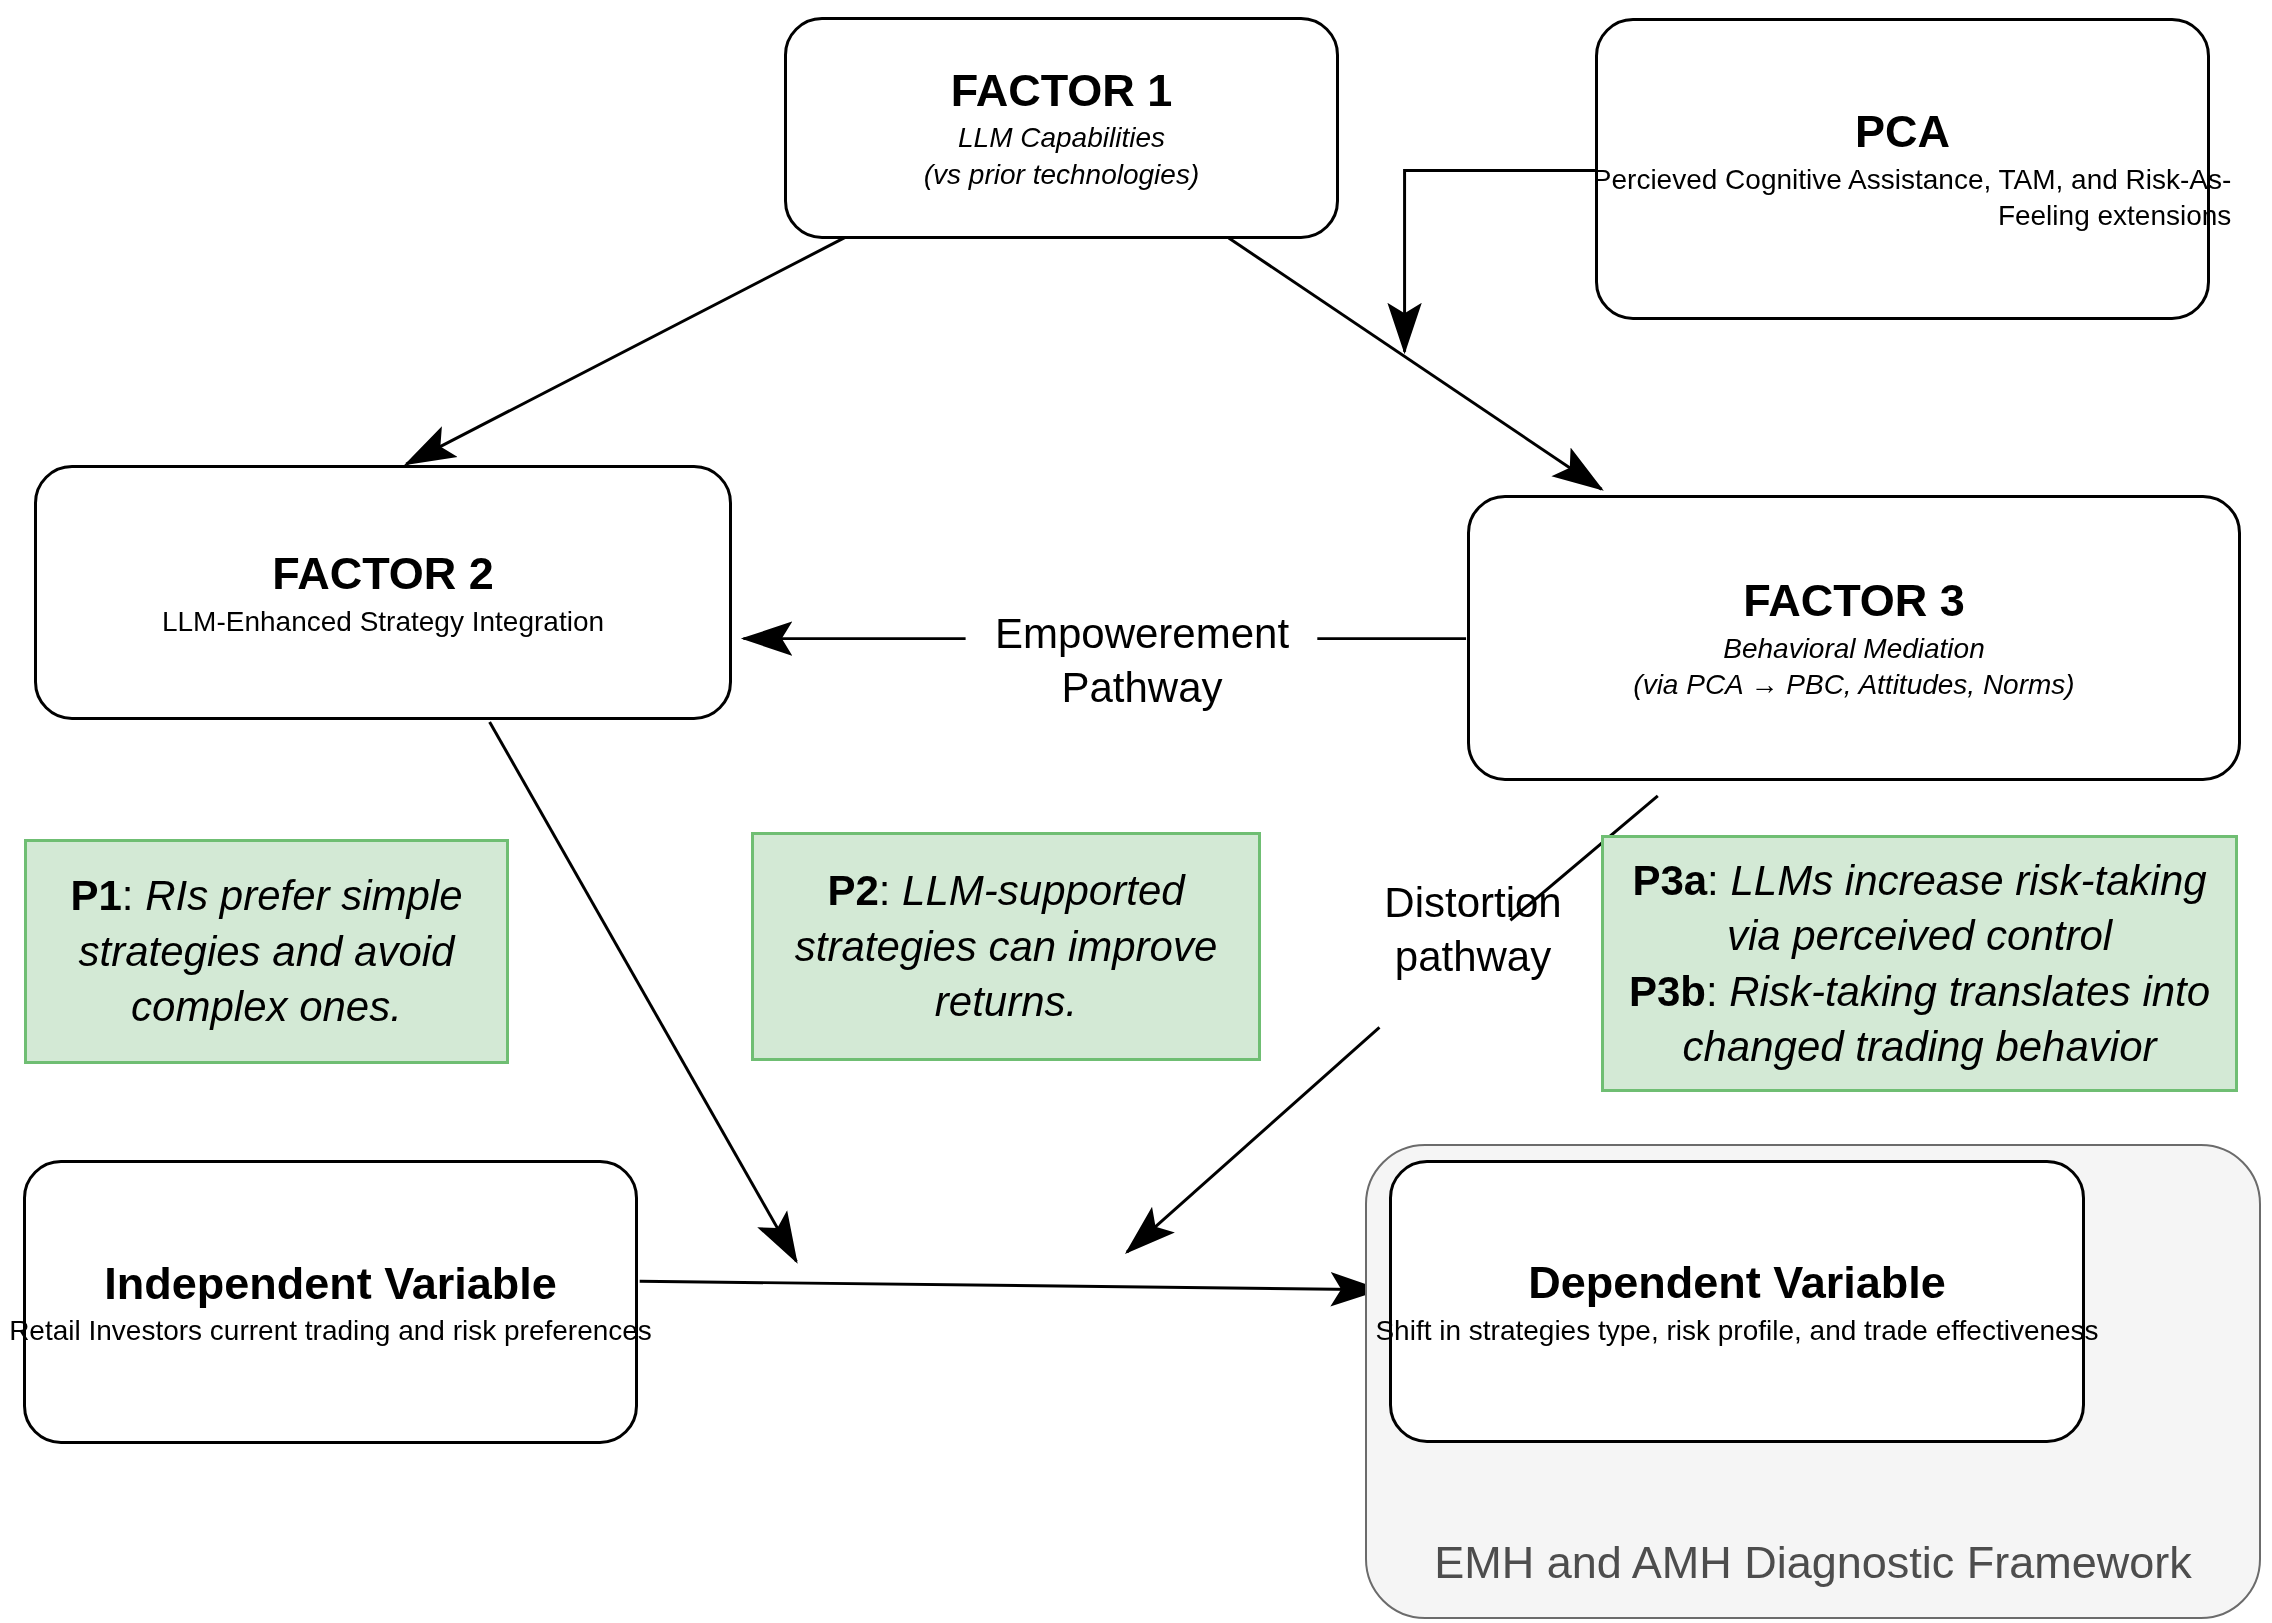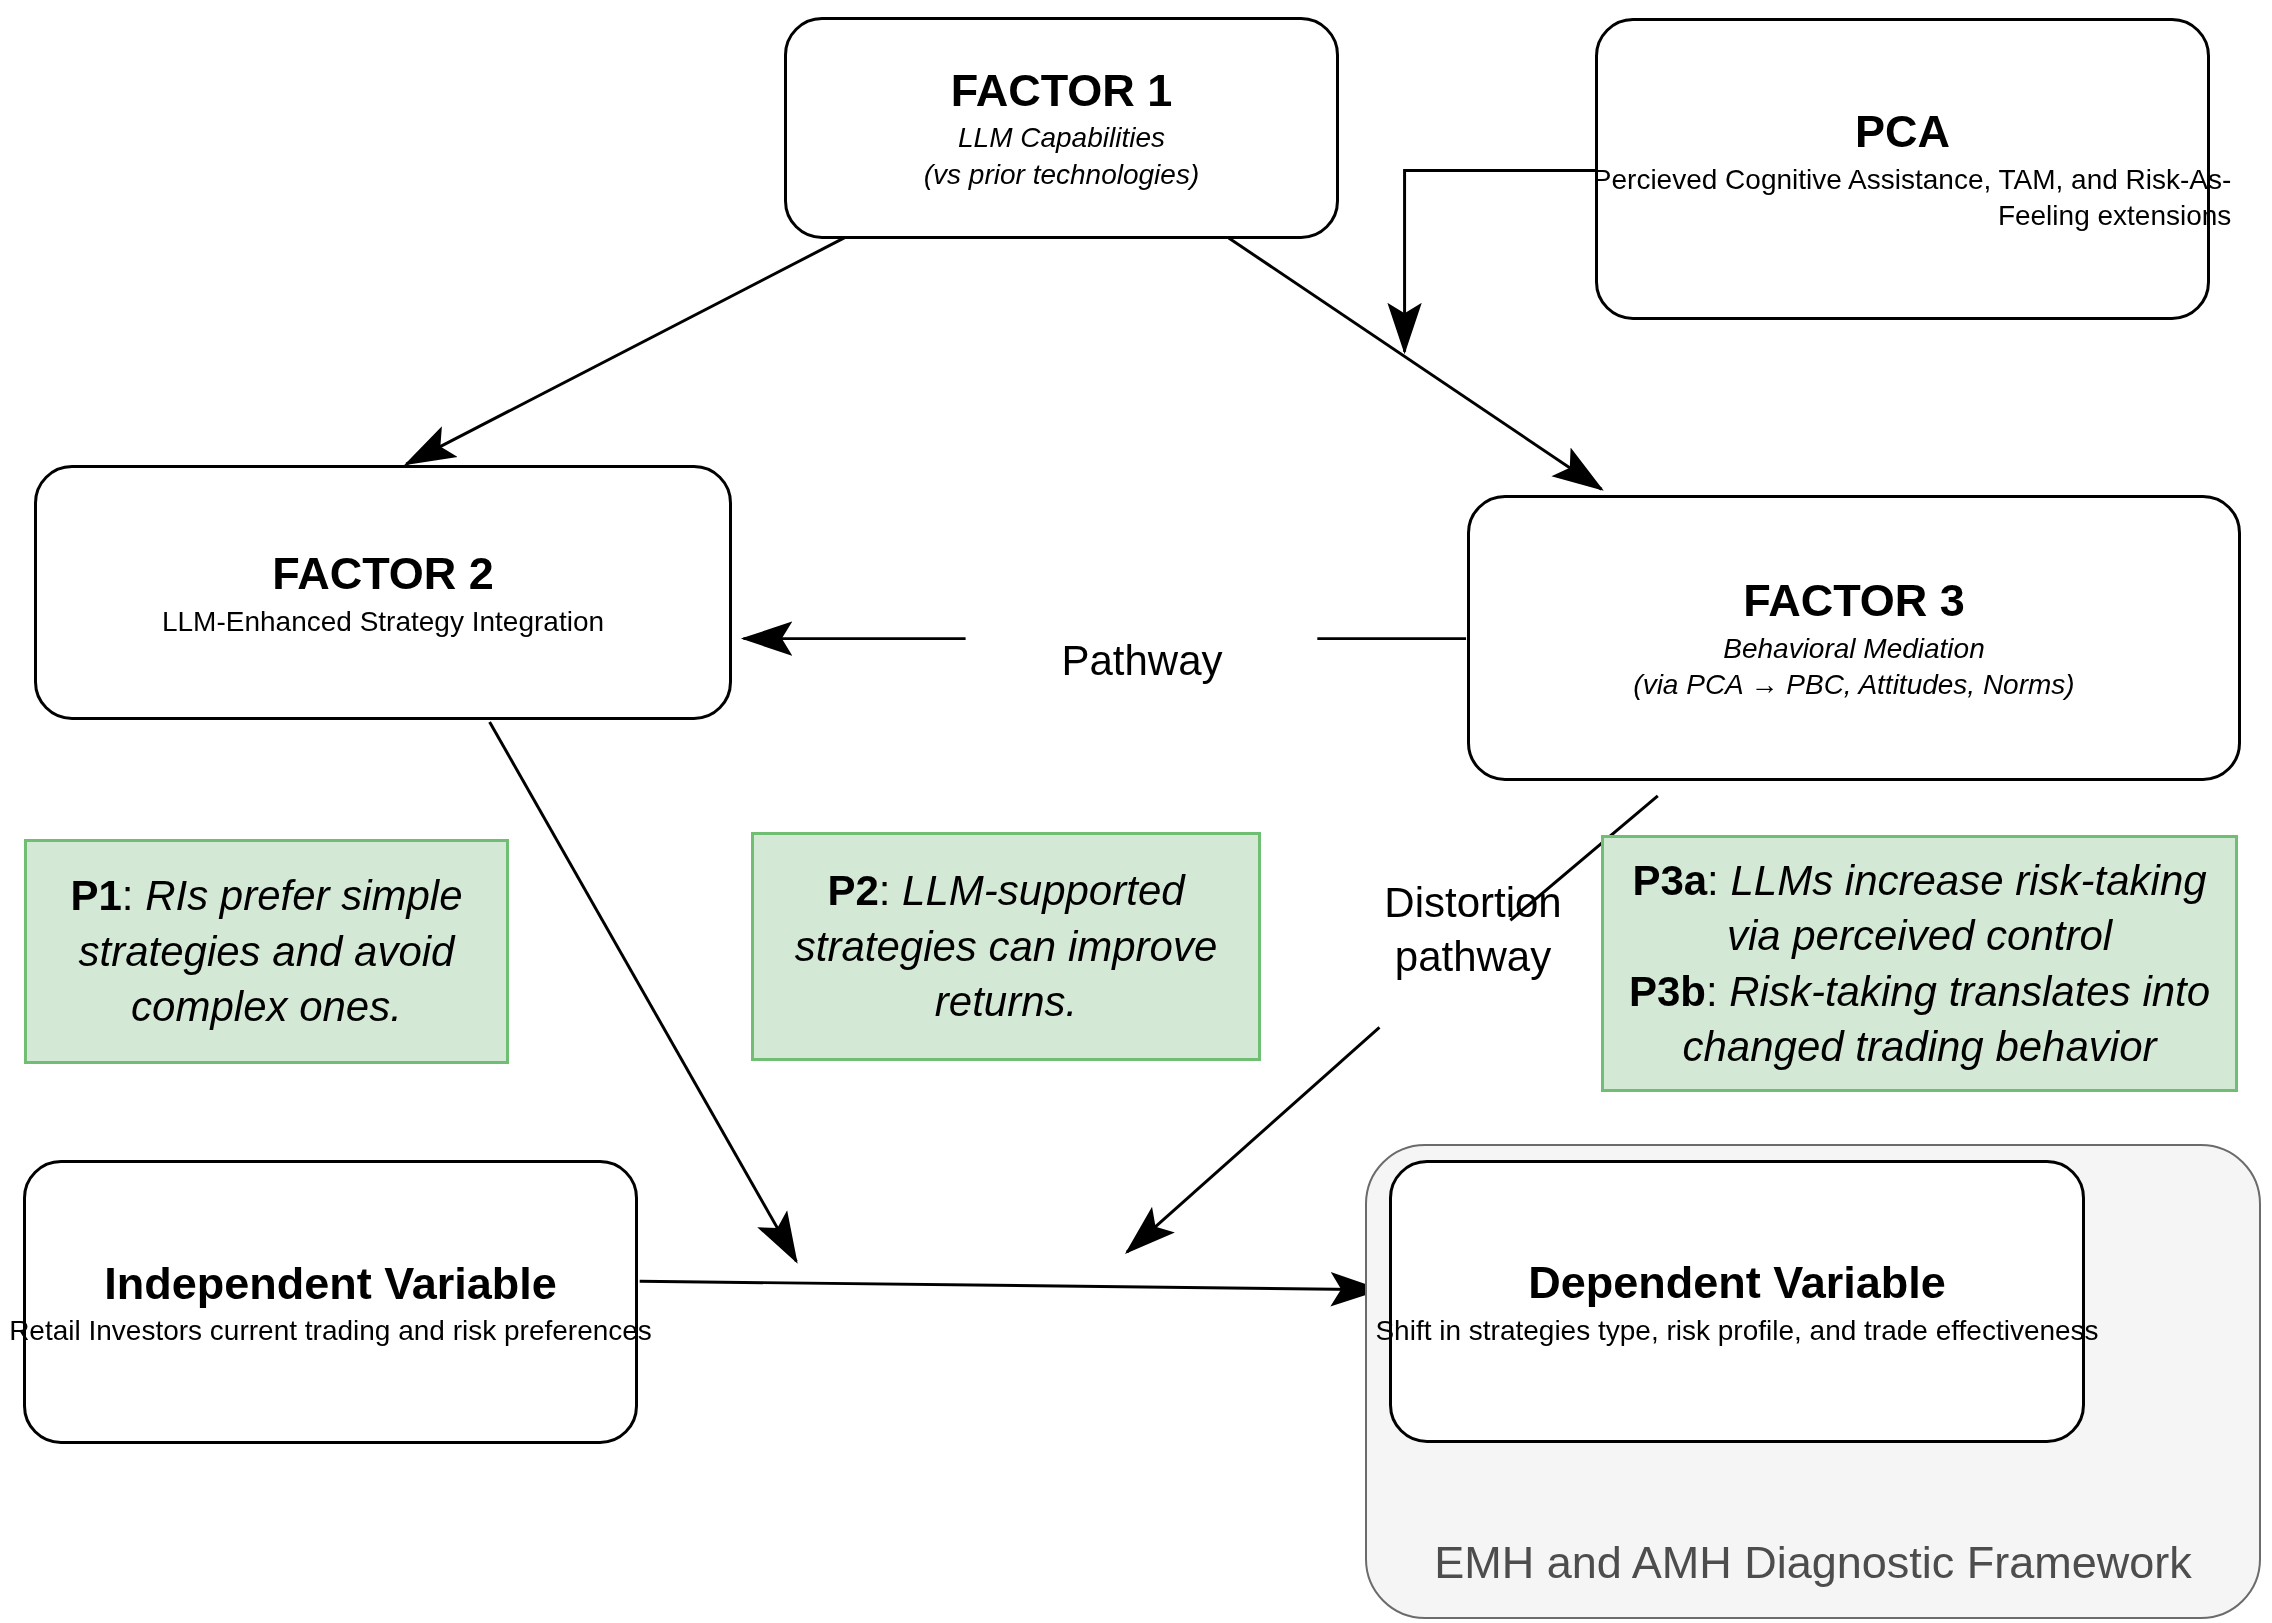--- a/index.html
+++ b/index.html
@@ -127,20 +127,21 @@
     <div class="sub" style="width:80%;">LLM-Enhanced Strategy Integration</div>
   </div>
 
   <div class="node" style="left:1467px; top:495px; width:774px; height:286px;">
     <div class="title">FACTOR 3</div>
     <div class="sub italic">Behavioral Mediation</div>
     <div class="sub italic">(via PCA → PBC, Attitudes, Norms)</div>
   </div>
 
   <div class="float-label" style="left:1142px; top:661px;">
+    <div>Empowerement</div>
     <div>Pathway</div>
   </div>
 
   <div class="prop" style="left:24px; top:823px; width:485px; height:225px;">
     <div><span class="plabel">P1</span><span>: </span><em>RIs prefer simple strategies and avoid complex ones.</em></div>
   </div>
 
   <div class="prop" style="left:751px; top:816px; width:510px; height:229px;">
     <div><span class="plabel">P2</span><span>: </span><em>LLM-supported strategies can improve returns.</em></div>
   </div>

